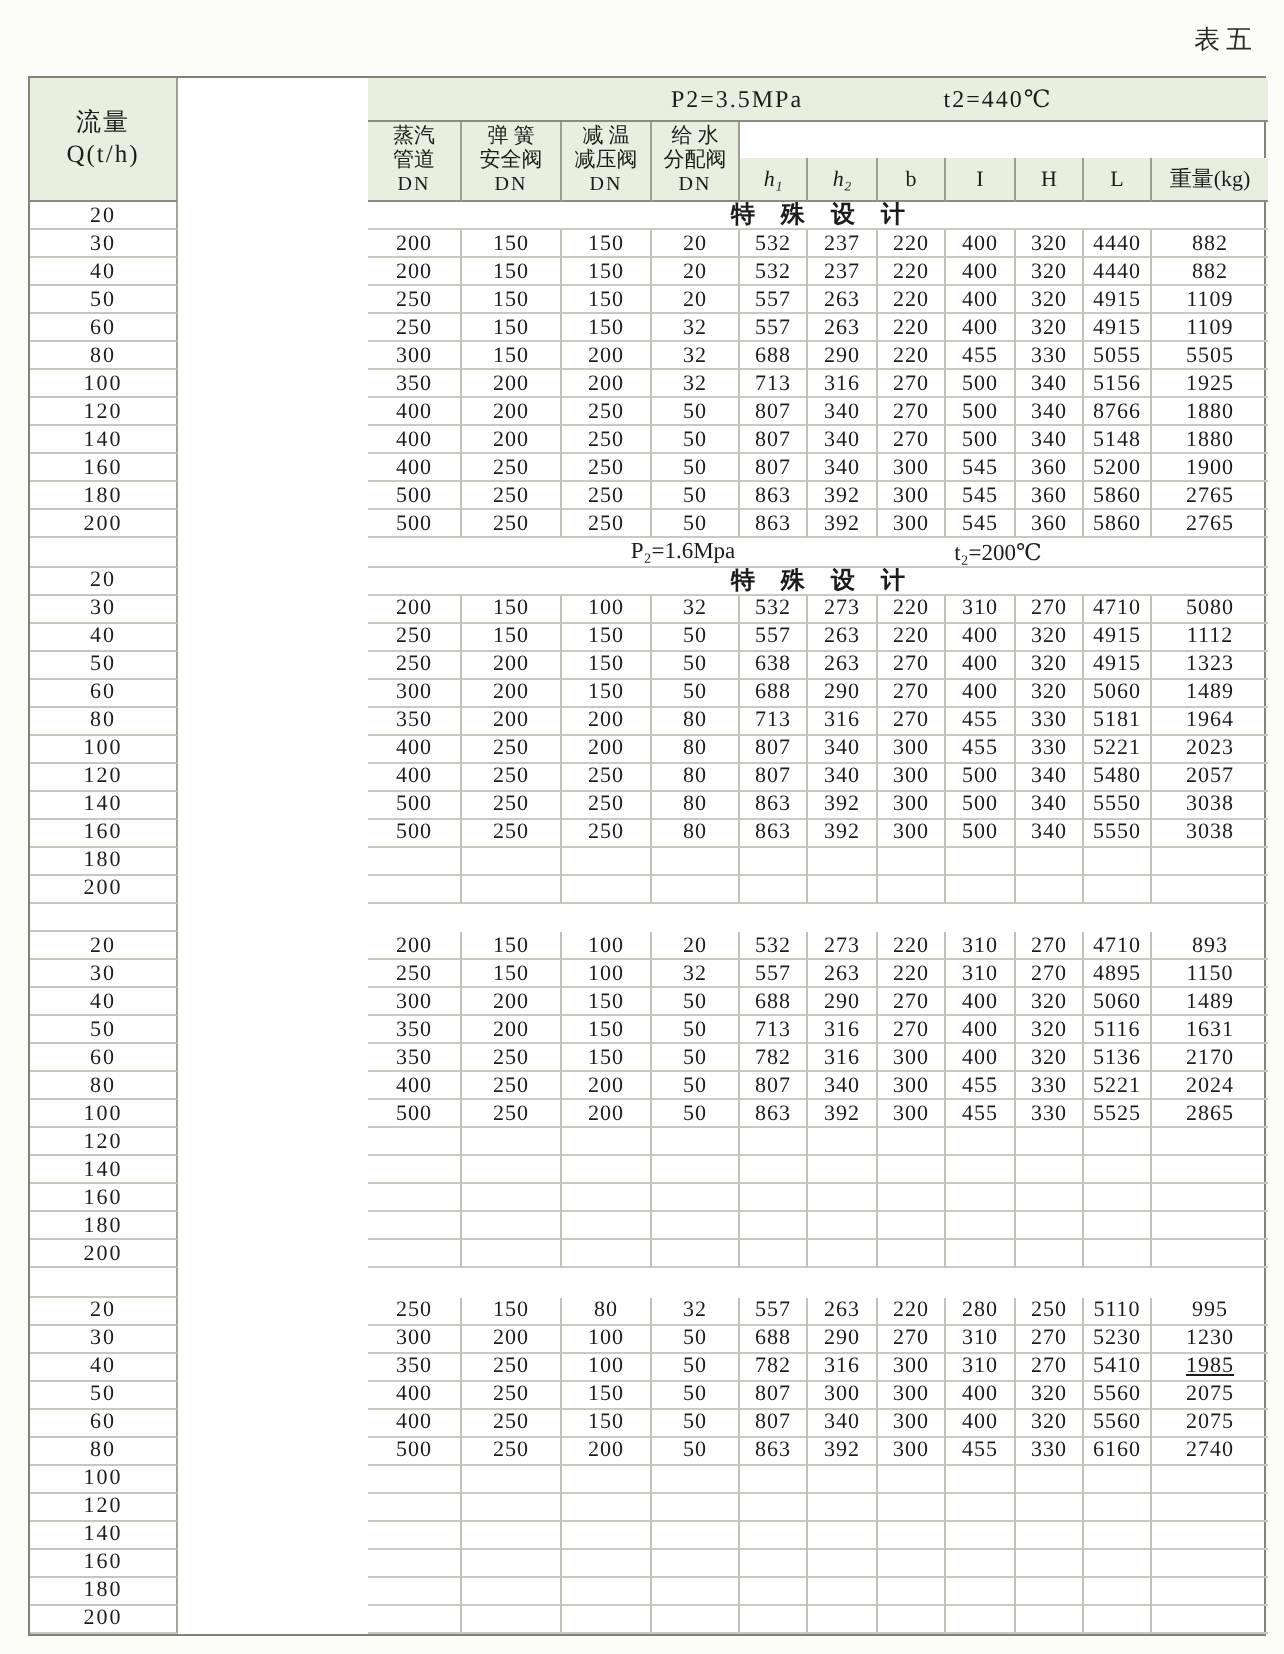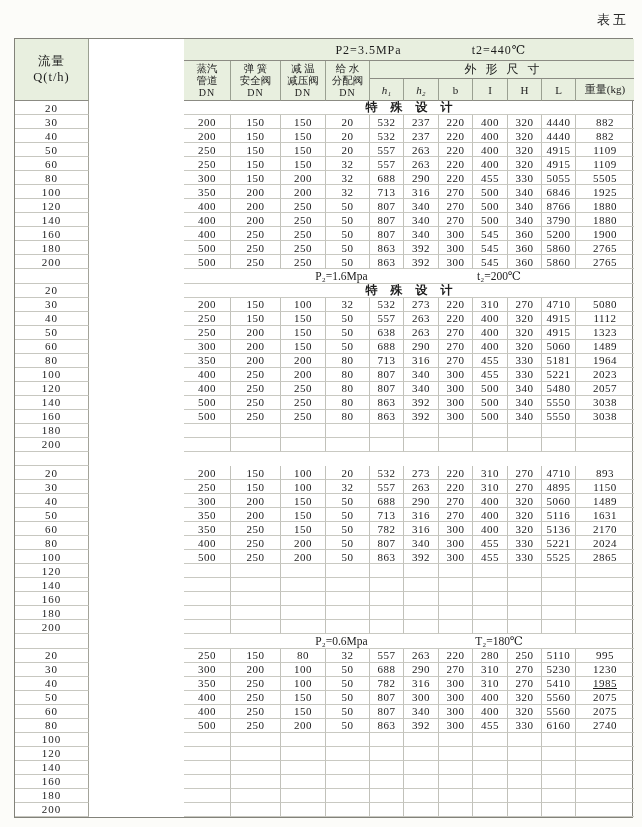--- a/index.html
+++ b/index.html
@@ -87,21 +87,20 @@
       <span>减 温</span>
       <span>减压阀</span>
       <span class="vl3">DN</span>
     </div>
     <div class="c hdr valve bdark-r bdark-b" style="grid-column:6">
       <span>给 水</span>
       <span>分配阀</span>
       <span class="vl3">DN</span>
     </div>
 
-    <div class="c hdr dimgrp bdark-b">外形尺寸</div>
     <div class="c hdr dimlab it bdark-r bdark-b" style="grid-column:7">h₁</div>
     <div class="c hdr dimlab it bdark-r bdark-b" style="grid-column:8">h₂</div>
     <div class="c hdr dimlab bdark-r bdark-b" style="grid-column:9">b</div>
     <div class="c hdr dimlab bdark-r bdark-b" style="grid-column:10">I</div>
     <div class="c hdr dimlab bdark-r bdark-b" style="grid-column:11">H</div>
     <div class="c hdr dimlab bdark-r bdark-b" style="grid-column:12">L</div>
     <div class="c hdr dimlab bdark-b" style="grid-column:13">重量(kg)</div>
 
 
   <div class="c flow-cell" style="grid-area: 4 / 1;">20</div>
@@ -169,21 +168,21 @@
       <div class="c flow-cell" style="grid-area: 10 / 1;">100</div>
       <div class="c dcell" style="grid-area: 10 / 3;">350</div>
       <div class="c dcell" style="grid-area: 10 / 4;">200</div>
       <div class="c dcell" style="grid-area: 10 / 5;">200</div>
       <div class="c dcell" style="grid-area: 10 / 6;">32</div>
       <div class="c dcell" style="grid-area: 10 / 7;">713</div>
       <div class="c dcell" style="grid-area: 10 / 8;">316</div>
       <div class="c dcell" style="grid-area: 10 / 9;">270</div>
       <div class="c dcell" style="grid-area: 10 / 10;">500</div>
       <div class="c dcell" style="grid-area: 10 / 11;">340</div>
-      <div class="c dcell" style="grid-area: 10 / 12;">6846</div>
+      <div class="c dcell" style="grid-area: 10 / 12;">5156</div>
       <div class="c dcell last" style="grid-area: 10 / 13;">1925</div>
       <div class="c flow-cell" style="grid-area: 11 / 1;">120</div>
       <div class="c dcell" style="grid-area: 11 / 3;">400</div>
       <div class="c dcell" style="grid-area: 11 / 4;">200</div>
       <div class="c dcell" style="grid-area: 11 / 5;">250</div>
       <div class="c dcell" style="grid-area: 11 / 6;">50</div>
       <div class="c dcell" style="grid-area: 11 / 7;">807</div>
       <div class="c dcell" style="grid-area: 11 / 8;">340</div>
       <div class="c dcell" style="grid-area: 11 / 9;">270</div>
       <div class="c dcell" style="grid-area: 11 / 10;">500</div>
@@ -193,21 +192,21 @@
       <div class="c flow-cell" style="grid-area: 12 / 1;">140</div>
       <div class="c dcell" style="grid-area: 12 / 3;">400</div>
       <div class="c dcell" style="grid-area: 12 / 4;">200</div>
       <div class="c dcell" style="grid-area: 12 / 5;">250</div>
       <div class="c dcell" style="grid-area: 12 / 6;">50</div>
       <div class="c dcell" style="grid-area: 12 / 7;">807</div>
       <div class="c dcell" style="grid-area: 12 / 8;">340</div>
       <div class="c dcell" style="grid-area: 12 / 9;">270</div>
       <div class="c dcell" style="grid-area: 12 / 10;">500</div>
       <div class="c dcell" style="grid-area: 12 / 11;">340</div>
-      <div class="c dcell" style="grid-area: 12 / 12;">3790</div>
+      <div class="c dcell" style="grid-area: 12 / 12;">5148</div>
       <div class="c dcell last" style="grid-area: 12 / 13;">1880</div>
       <div class="c flow-cell" style="grid-area: 13 / 1;">160</div>
       <div class="c dcell" style="grid-area: 13 / 3;">400</div>
       <div class="c dcell" style="grid-area: 13 / 4;">250</div>
       <div class="c dcell" style="grid-area: 13 / 5;">250</div>
       <div class="c dcell" style="grid-area: 13 / 6;">50</div>
       <div class="c dcell" style="grid-area: 13 / 7;">807</div>
       <div class="c dcell" style="grid-area: 13 / 8;">340</div>
       <div class="c dcell" style="grid-area: 13 / 9;">300</div>
       <div class="c dcell" style="grid-area: 13 / 10;">545</div>
@@ -516,24 +515,20 @@
       <div class="c dcell" style="grid-area: 41 / 5;"></div>
       <div class="c dcell" style="grid-area: 41 / 6;"></div>
       <div class="c dcell" style="grid-area: 41 / 7;"></div>
       <div class="c dcell" style="grid-area: 41 / 8;"></div>
       <div class="c dcell" style="grid-area: 41 / 9;"></div>
       <div class="c dcell" style="grid-area: 41 / 10;"></div>
       <div class="c dcell" style="grid-area: 41 / 11;"></div>
       <div class="c dcell" style="grid-area: 41 / 12;"></div>
       <div class="c dcell last" style="grid-area: 41 / 13;"></div>
       <div class="c flow-cell" style="grid-area: 42 / 1;"></div>
-      <div class="c section-row" style="grid-area: 42 / 3 / auto / 14;">
-        <span class="sp">P₂=0.6Mpa</span>
-        <span class="st">T₂=180℃</span>
-      </div>
       <div class="c flow-cell" style="grid-area: 43 / 1;">20</div>
       <div class="c dcell" style="grid-area: 43 / 3;">250</div>
       <div class="c dcell" style="grid-area: 43 / 4;">150</div>
       <div class="c dcell" style="grid-area: 43 / 5;">80</div>
       <div class="c dcell" style="grid-area: 43 / 6;">32</div>
       <div class="c dcell" style="grid-area: 43 / 7;">557</div>
       <div class="c dcell" style="grid-area: 43 / 8;">263</div>
       <div class="c dcell" style="grid-area: 43 / 9;">220</div>
       <div class="c dcell" style="grid-area: 43 / 10;">280</div>
       <div class="c dcell" style="grid-area: 43 / 11;">250</div>

